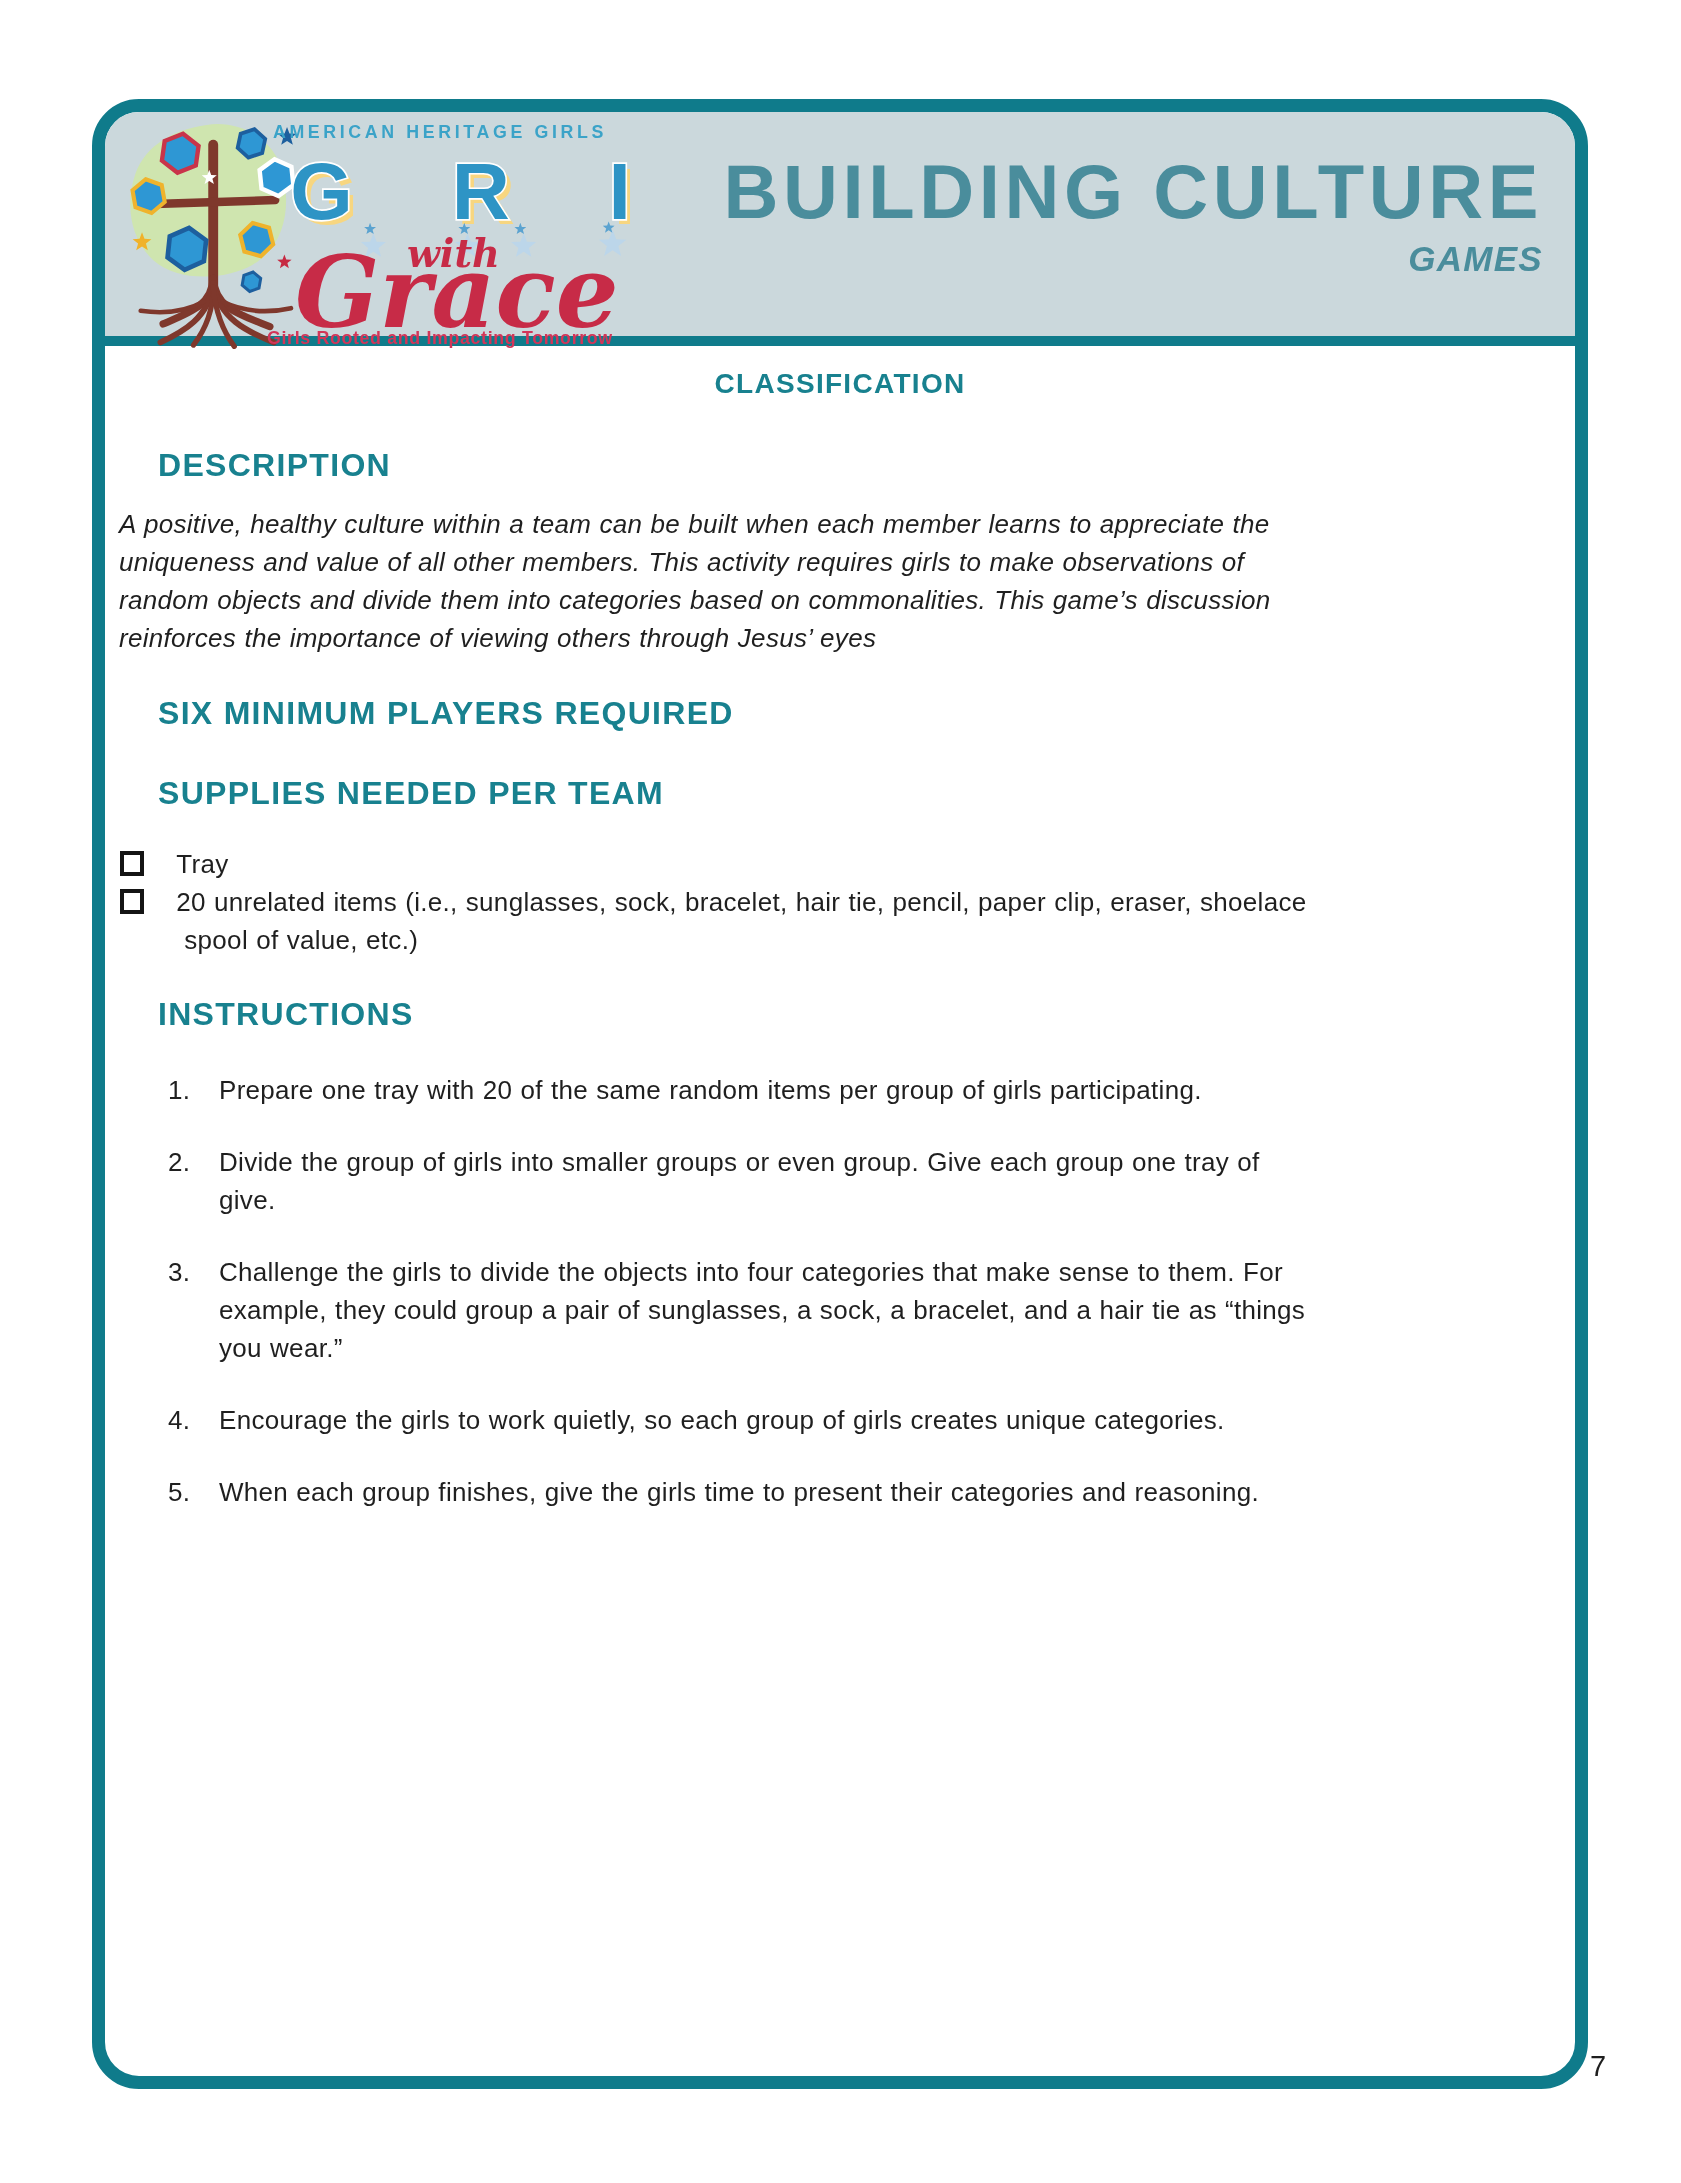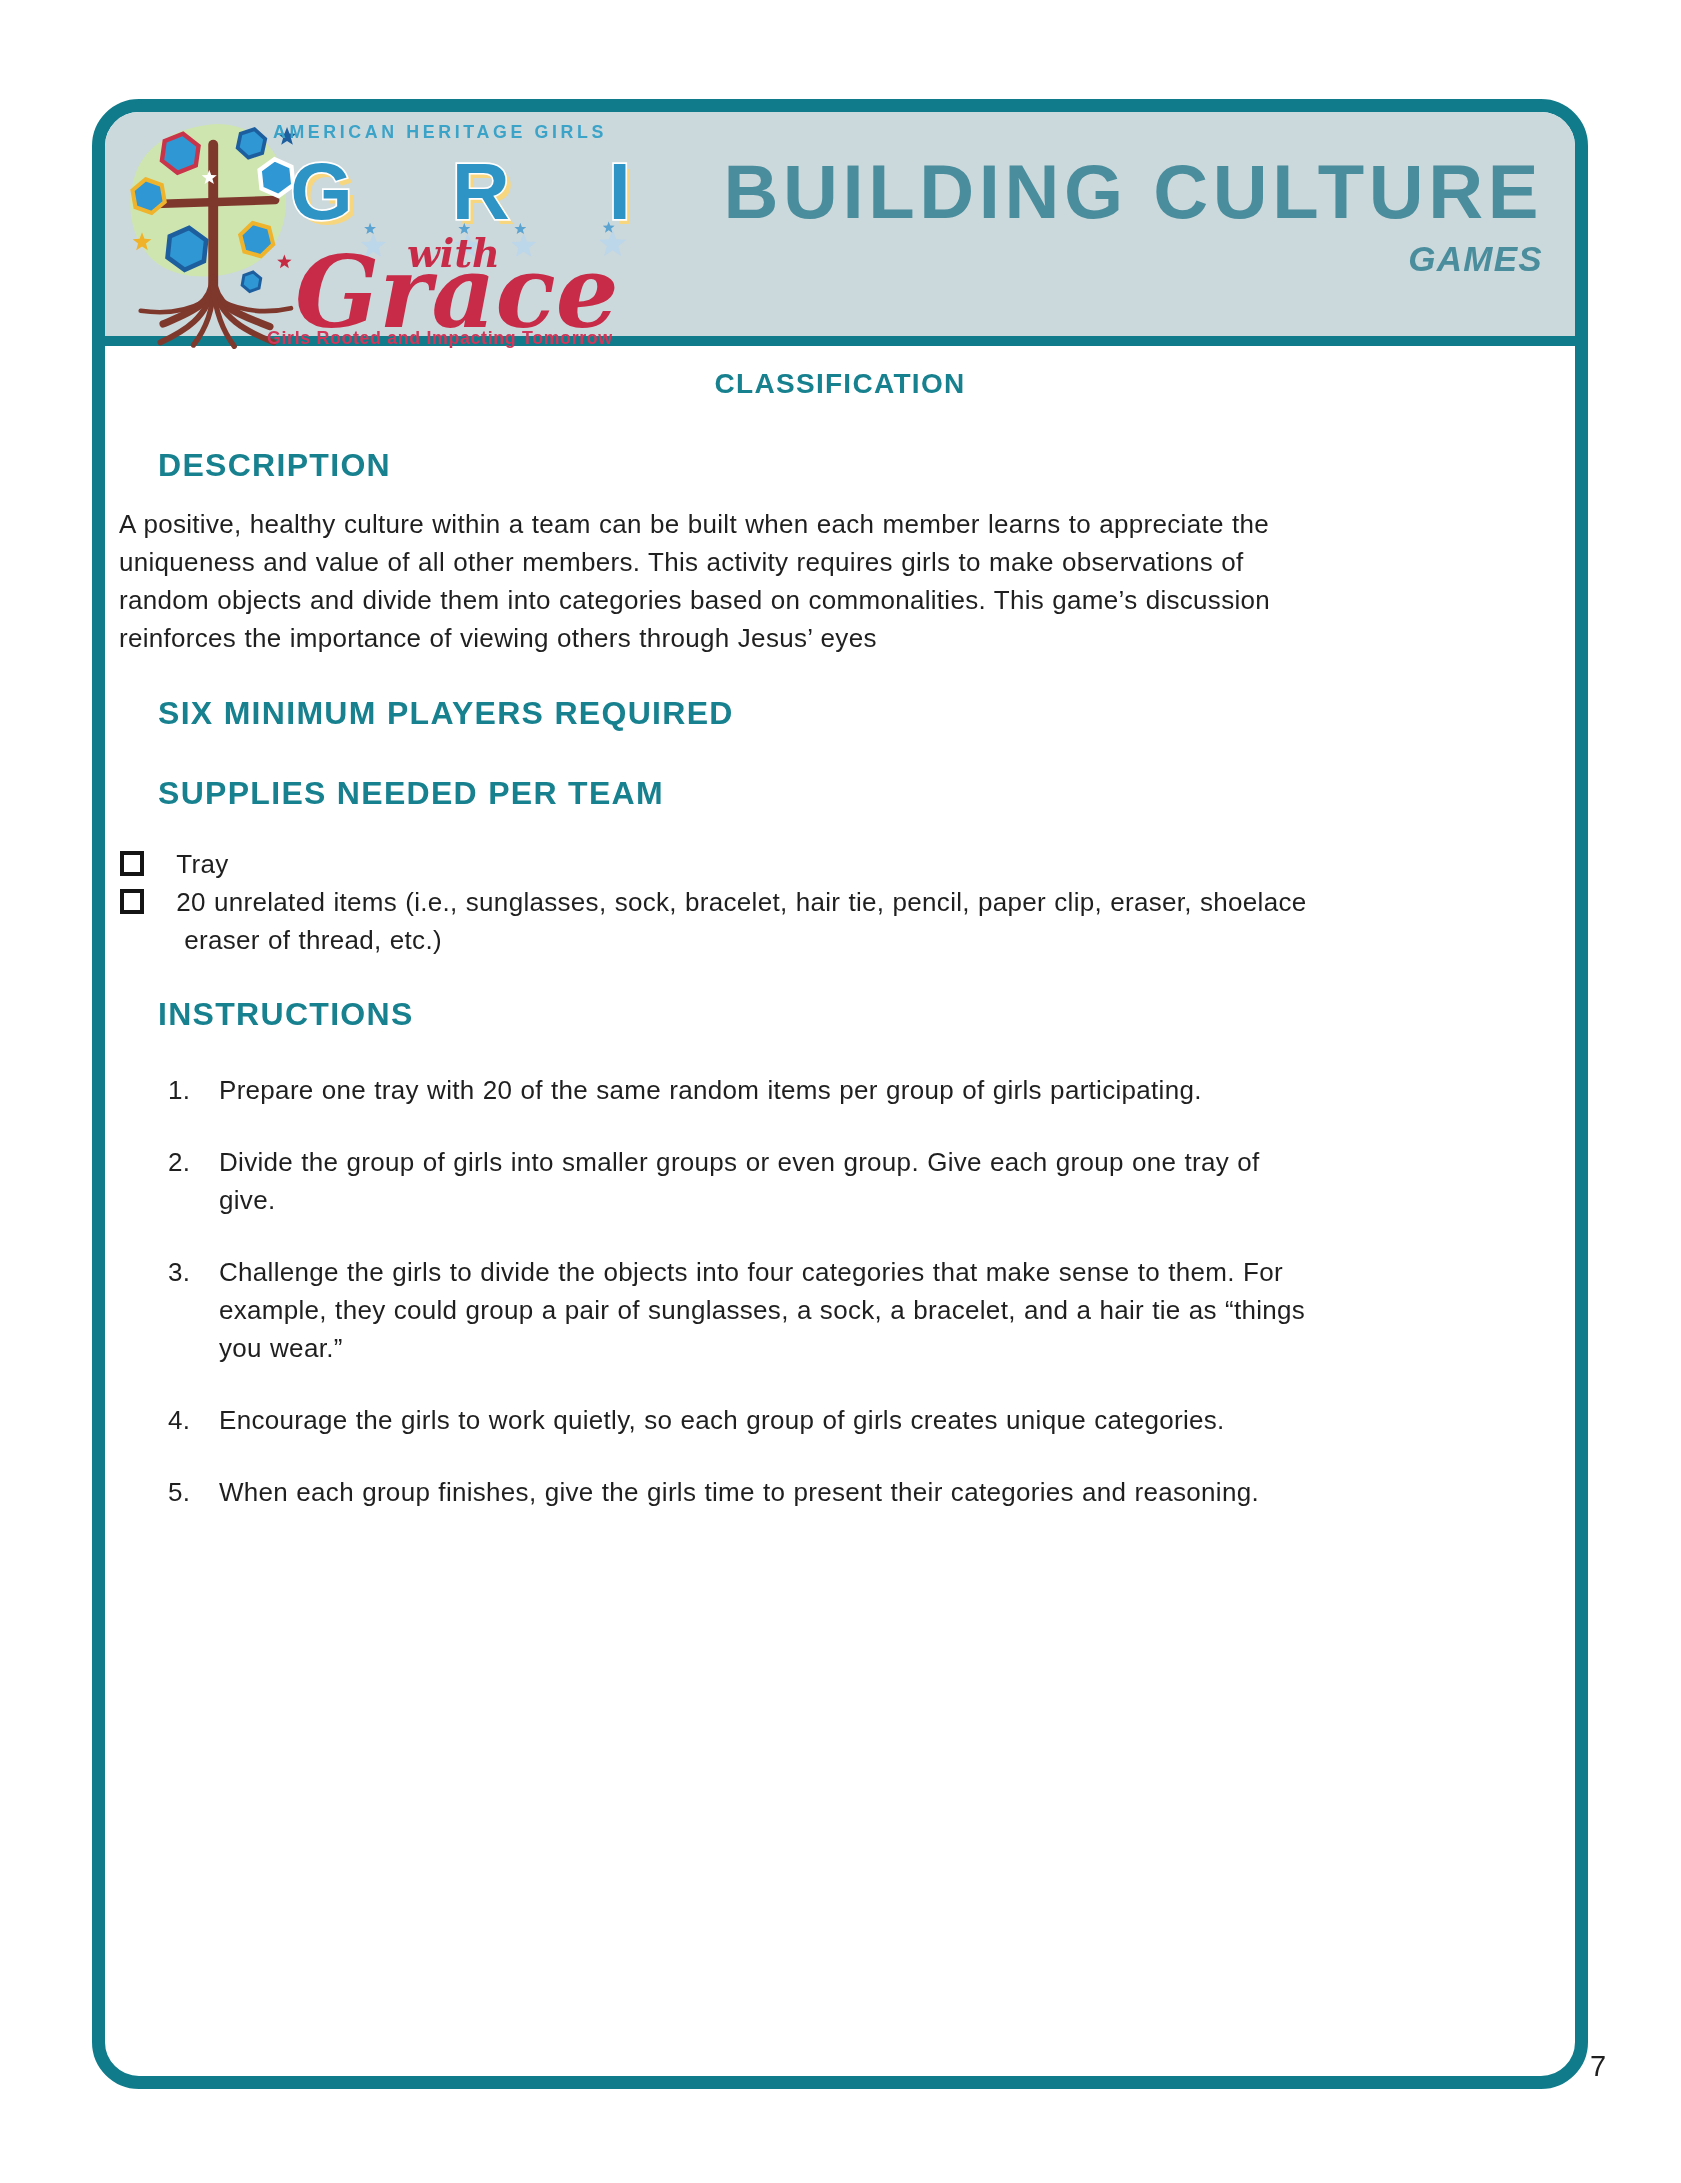--- a/index.html
+++ b/index.html
@@ -30,21 +30,21 @@
   .page-title{
     position:absolute;top:258px;left:0;width:100%;text-align:center;
     font-size:28px;font-weight:bold;letter-spacing:1.3px;color:var(--heading,#18818f);line-height:1;
   }
   .sec-h{
     position:absolute;left:14px;font-size:32px;font-weight:bold;letter-spacing:1.3px;
     color:var(--heading,#18818f);line-height:1;white-space:nowrap;margin-left:39px;
   }
   .h-desc{top:337px;} .h-players{top:585px;} .h-supplies{top:665px;} .h-instr{top:886px;}
   .bodytext{font-size:26px;line-height:38px;letter-spacing:0.3px;word-spacing:0.7px;color:var(--ink,#1f1f1f);}
-  .para{position:absolute;left:14px;top:393px;width:1437px;}
+  .para{position:absolute;left:14px;top:393px;width:1437px;font-style:italic;}
   .line{white-space:nowrap;}
   .supplies{position:absolute;left:14px;top:733px;width:1437px;}
   .supply{display:flex;align-items:flex-start;}
   .cb{
     display:inline-block;width:16px;height:17px;box-sizing:content-box;flex:none;
     border:4.6px solid var(--checkbox,#141414);margin:6px 32px 0 1.3px;background:transparent;
   }
   .supply-lines{flex:1;}
   .supply-cont{padding-left:8px;}
   .steps{position:absolute;left:63px;top:959px;width:1391px;}
@@ -162,21 +162,21 @@
       <div class="supply">
         <span class="cb"></span>
         <div class="supply-lines">
           <div class="line">Tray</div>
         </div>
       </div>
       <div class="supply">
         <span class="cb"></span>
         <div class="supply-lines">
           <div class="line">20 unrelated items (i.e., sunglasses, sock, bracelet, hair tie, pencil, paper clip, eraser, shoelace</div>
-          <div class="line supply-cont">eraser of thread, etc.)</div>
+          <div class="line supply-cont">spool of value, etc.)</div>
         </div>
       </div>
     </div>
 
     <div class="sec-h h-instr">INSTRUCTIONS</div>
 
     <div class="steps bodytext">
       <div class="step">
         <span class="step-no">1.</span>
         <div class="step-lines">

